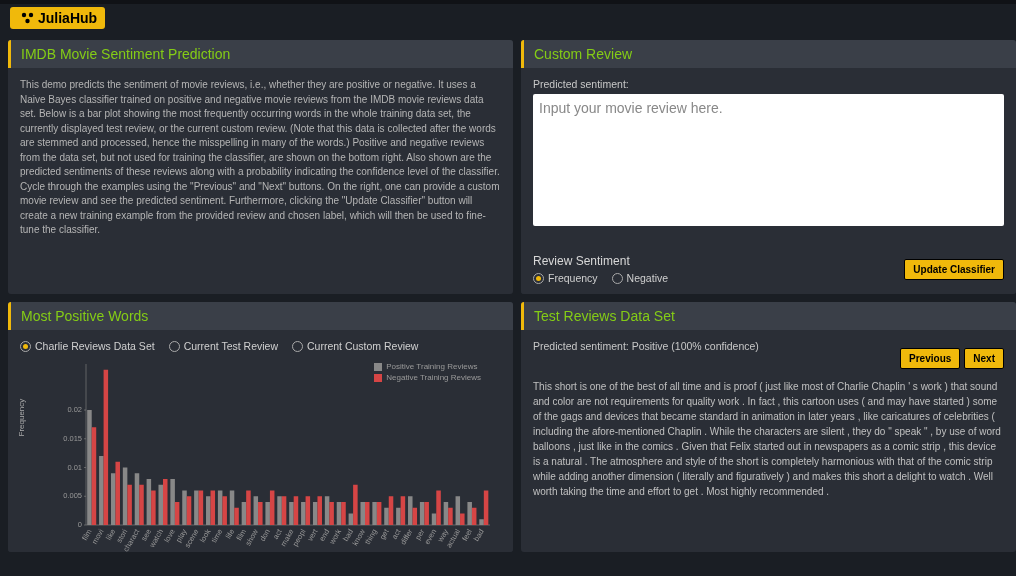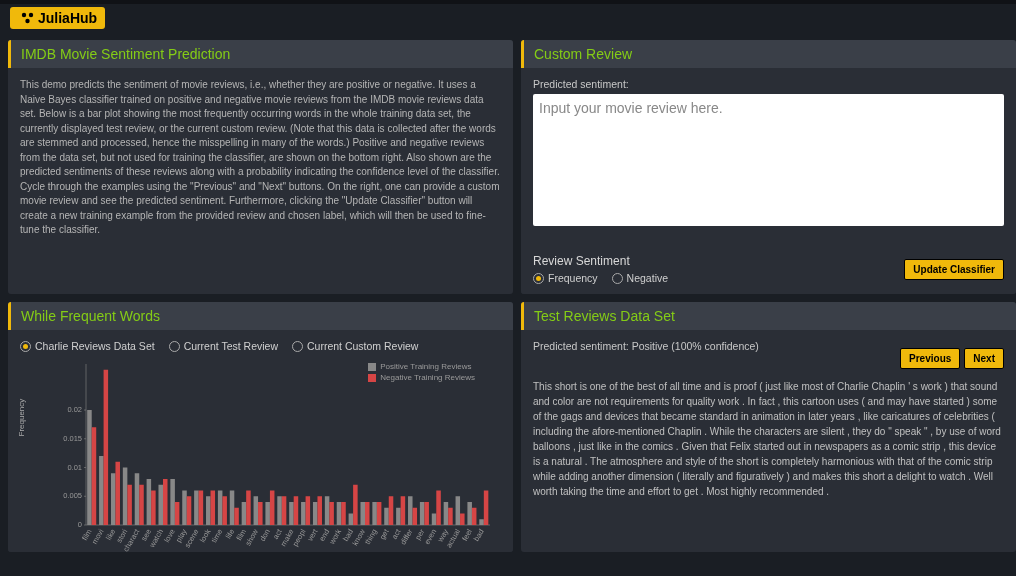--- a/index.html
+++ b/index.html
@@ -144,21 +144,21 @@
   margin-top: 10px;
 }
 .chart-wrap {
   position: relative;
   height: 200px;
   padding-left: 36px;
   padding-top: 8px;
 }
 .chart-legend {
   position: absolute;
-  right: 26px;
+  right: 20px;
   top: 10px;
   font-size: 8px;
   color: #9a9a9a;
 }
 .chart-legend div { display: flex; align-items: center; gap: 4px; margin-bottom: 2px; }
 .legend-sw { width: 8px; height: 8px; }
 .y-axis-label {
   position: absolute;
   left: 1px;
   top: 50%;
@@ -220,21 +220,21 @@
               <span>Negative</span>
             </div>
           </div>
         </div>
         <button class="btn-yellow">Update Classifier</button>
       </div>
     </div>
   </div>
 
   <div class="panel">
-    <div class="panel-header">While Frequent Words</div>
+    <div class="panel-header">Most Positive Words</div>
     <div class="panel-body" style="padding-bottom:0">
       <div class="radio-row">
         <div class="radio-item">
           <span class="radio checked">
               <span class="radio-inner"></span>
             </span>
           <span>Charlie Reviews Data Set</span>
         </div>
         <div class="radio-item">
           <span class="radio">

